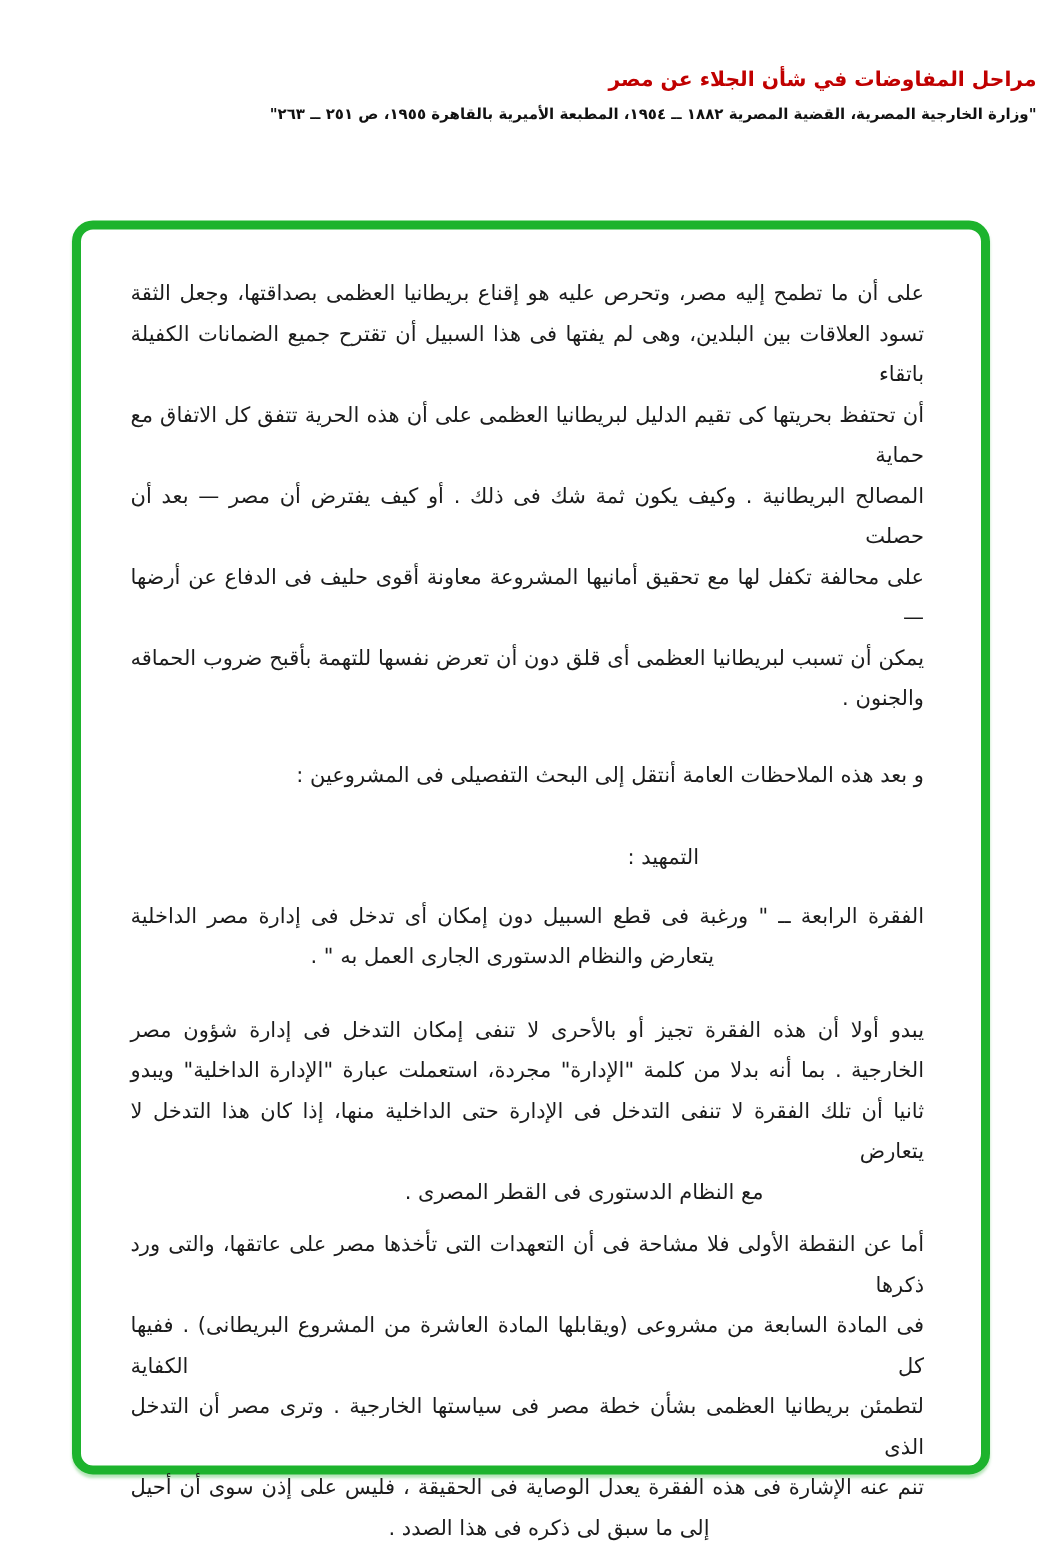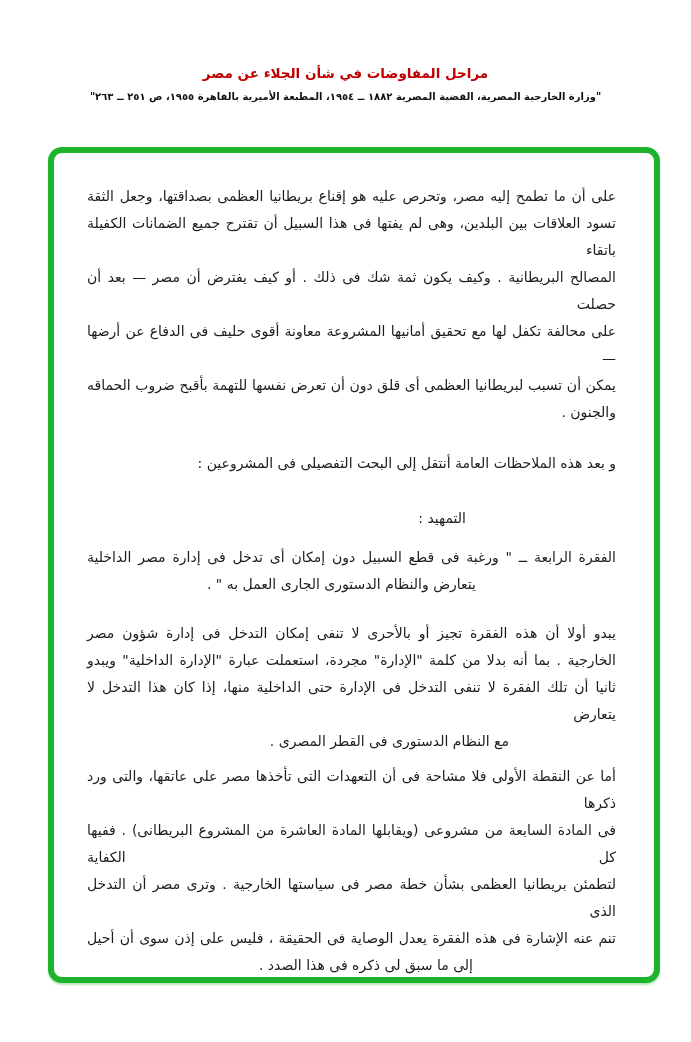--- a/index.html
+++ b/index.html
@@ -2,21 +2,21 @@
 <html lang="ar"><head>
 <meta charset="utf-8">
 <style>
   html,body{margin:0;padding:0;}
   body{
     width:691px;height:1042px;background:#ffffff;position:relative;
     font-family:"DejaVu Sans",sans-serif;color:#1b1b1b;overflow:hidden;
   }
   .page{direction:rtl;width:691px;height:1042px;position:relative;}
   
-  .hdr{text-align:center;padding-top:64px;}
+  .hdr{padding-top:44px;}
   .hdr-title{color:#c00000;font-weight:bold;font-size:13.5px;line-height:18px;}
   .hdr-sub{color:#111;font-weight:bold;font-size:15px;line-height:20px;margin-top:8px;}
   .hdr-src{color:#111;font-weight:bold;font-size:10px;line-height:13px;margin-top:8px;}
   
   .frame{
     position:absolute;left:48px;top:147px;width:612px;height:836px;
     box-sizing:border-box;border:6px solid #1db32d;border-radius:14px;
     background:#fff;box-shadow:0 2px 2px rgba(120,205,125,.55);
   }
   .scan{
@@ -45,20 +45,21 @@
     <div class="hdr-title">مراحل المفاوضات في شأن الجلاء عن مصر</div>
     <div class="hdr-src">"وزارة الخارجية المصرية، القضية المصرية ١٨٨٢ ــ ١٩٥٤، المطبعة الأميرية بالقاهرة ١٩٥٥، ص ٢٥١ ــ ٢٦٣"</div>
   </header>
 
   <section class="frame">
     <div class="scan">
 
       <p class="para p1">
         <span class="ln j">على أن ما تطمح إليه مصر، وتحرص عليه هو إقناع بريطانيا العظمى بصداقتها، وجعل الثقة</span>
         <span class="ln j">تسود العلاقات بين البلدين، وهى لم يفتها فى هذا السبيل أن تقترح جميع الضمانات الكفيلة باتقاء</span>
+        <span class="ln j">أن تحتفظ بحريتها كى تقيم الدليل لبريطانيا العظمى على أن هذه الحرية تتفق كل الاتفاق مع حماية</span>
         <span class="ln j">المصالح البريطانية . وكيف يكون ثمة شك فى ذلك . أو كيف يفترض أن مصر — بعد أن حصلت</span>
         <span class="ln j">على محالفة تكفل لها مع تحقيق أمانيها المشروعة معاونة أقوى حليف فى الدفاع عن أرضها —</span>
         <span class="ln j">يمكن أن تسبب لبريطانيا العظمى أى قلق دون أن تعرض نفسها للتهمة بأقبح ضروب الحماقه</span>
         <span class="ln r">والجنون .</span>
       </p>
 
       <p class="para p2">
         <span class="ln r">و بعد هذه الملاحظات العامة أنتقل إلى البحث التفصيلى فى المشروعين :</span>
       </p>
 

